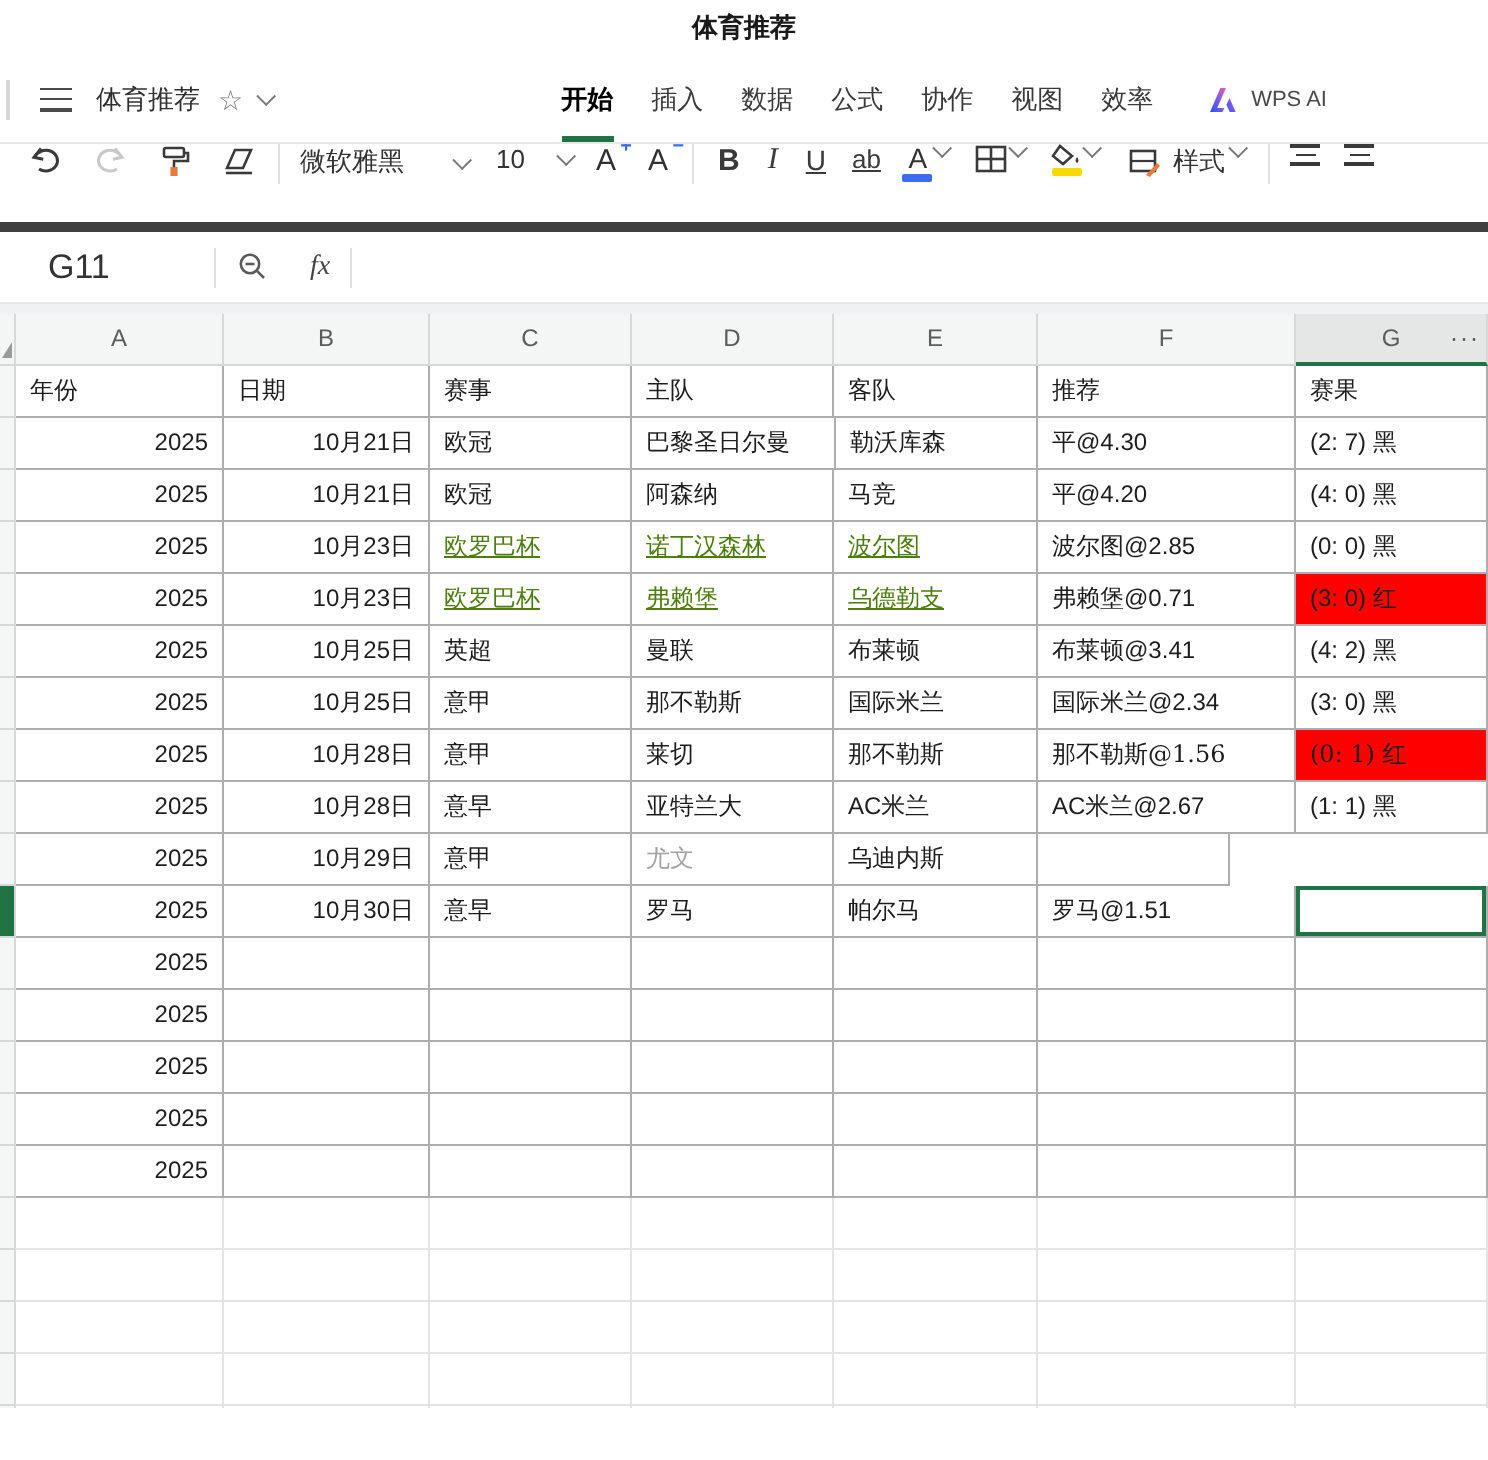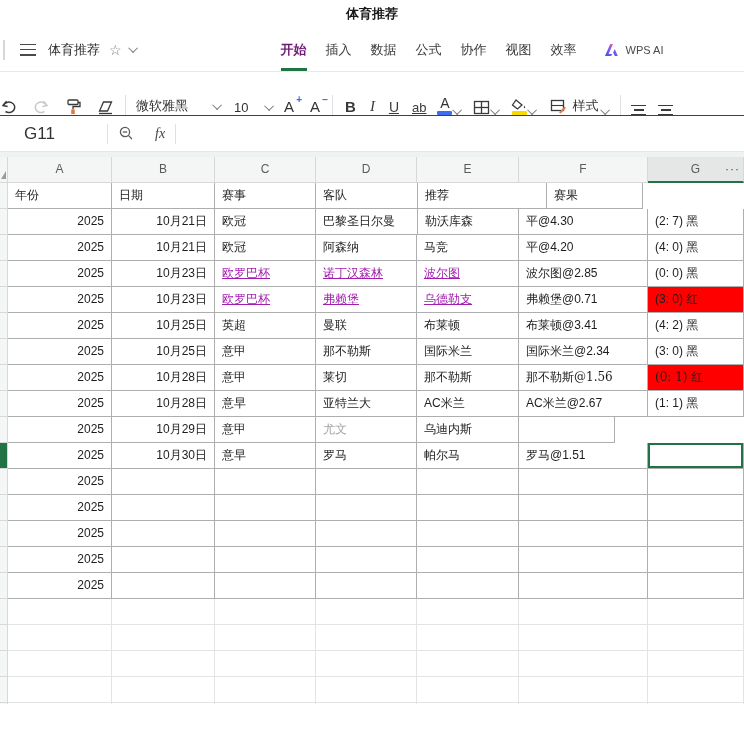--- a/index.html
+++ b/index.html
@@ -16,27 +16,27 @@
   .tb-left { display:flex; align-items:center; padding-left:20px; }
   .hamburger { width:16px; height:12px; display:flex; flex-direction:column; justify-content:space-between; margin-right:12px; cursor:pointer;}
   .hamburger i { display:block; height:1.6px; background:#4a4a4a; }
   .docname { font-size:13px; color:#2f2f2f; margin-right:9px; }
   .star { font-size:14px; color:#7a7a7a; margin-right:9px; line-height:1; }
   .chev { width:7px; height:7px; border-left:1.4px solid #7a7a7a; border-bottom:1.4px solid #7a7a7a;
     transform:rotate(-45deg) translateY(-2px); display:inline-block; }
   .tabs { display:flex; margin-left:143px; gap:19px; }
   .tab { display:flex; align-items:center; font-size:13px; color:#3a3a3a;
     border-bottom:3px solid transparent; padding-top:3px; cursor:pointer; white-space:nowrap;}
-  .tab.active { color:#701a75; font-weight:700; border-bottom-color:#217346; }
+  .tab.active { color:#000000; font-weight:700; border-bottom-color:#217346; }
   .wpsai { display:flex; align-items:center; margin-left:27px; gap:6px; }
   .wpsai-label { font-size:11px; color:#4a4a4a; }
 
   
-  .toolbar { height:44px; display:flex; align-items:flex-end; 
-    border-bottom:1px solid #404040; overflow:hidden; white-space:nowrap; }
+  .toolbar { height:44px; display:flex; align-items:flex-start; padding-left:14px;
+    border-bottom:5px solid #404040; overflow:hidden; white-space:nowrap; }
   .tbtn { display:flex; align-items:center; justify-content:center; color:#3a3a3a; cursor:pointer; flex:none;}
   .vdiv { width:1px; height:20px; background:#e0e0e0; flex:none; }
   .fontbox { width:86px; display:flex; align-items:center; justify-content:space-between;
     font-size:13px; color:#333; flex:none; cursor:pointer;}
   .sizebox { width:40px; display:flex; align-items:center; justify-content:space-between;
     font-size:13px; color:#333; flex:none; cursor:pointer;}
   .glyphA { font-size:15px; color:#333; position:relative; }
   .glyphA sup { position:absolute; top:-4px; right:-8px; font-size:10px; color:#3a6af5; font-weight:700;}
   .bB { font-weight:700; font-size:15px; }
   .bI { font-style:italic; font-size:15px; font-family:"Liberation Serif","DejaVu Serif",serif; }
@@ -71,21 +71,21 @@
   .dots { position:absolute; right:4px; top:0; height:26px; line-height:24px;
     font-size:12px; color:#4a4a4a; letter-spacing:1px; cursor:pointer;}
   .row { display:flex; height:26px; }
   .sliver { width:8px; background:#f5f6f6; border-right:1px solid #d8d8d8;
     border-bottom:1px solid #d8d8d8; flex:none; }
   .sliver.selrow { background:#217346; }
   .cell { height:26px; line-height:25px; font-size:12px; color:#1d1d1d; padding:0 7px;
     border-right:1px solid #aeaeae; border-bottom:1px solid #aeaeae;
     white-space:nowrap; overflow:hidden; flex:none; cursor:cell; }
   .cell.ra { text-align:right; }
-  .cell.link { color:#a21caf; text-decoration:underline; }
+  .cell.link { color:#4d7c0f; text-decoration:underline; }
   .cell.red { background:#fe0000; }
   .cell.gray { color:#a3a3a3; }
   .cell.alt { font-family:"DejaVu Serif","Liberation Serif",serif; }
   .cell.sel { box-shadow: inset 0 0 0 2px #217346; position:relative; z-index:2; }
   .row.ghost .cell { border-right:1px solid #e3e3e3; border-bottom:1px solid #e3e3e3; }
 </style>
 </head>
 <body>
 
 <div class="titlebar">
@@ -251,20 +251,21 @@
       <div class="colhead" style="width: 129px;">F</div>
       <div class="colhead cur" style="width: 96px;">G</div>
       <div class="dots">···</div>
     </div>
   <div id="rows">
       <div class="row">
         <div class="sliver"></div>
         <div class="cell" style="width: 104px;">年份</div>
         <div class="cell" style="width: 103px;">日期</div>
         <div class="cell" style="width: 101px;">赛事</div>
+        <div class="cell" style="width: 101px;">主队</div>
         <div class="cell" style="width: 102px;">客队</div>
         <div class="cell" style="width: 129px;">推荐</div>
         <div class="cell" style="width: 96px;">赛果</div>
       </div>
       <div class="row">
         <div class="sliver"></div>
         <div class="cell ra" style="width: 104px;">2025</div>
         <div class="cell ra" style="width: 103px;">10月21日</div>
         <div class="cell" style="width: 101px;">欧冠</div>
         <div class="cell" style="width: 102px;">巴黎圣日尔曼</div>

